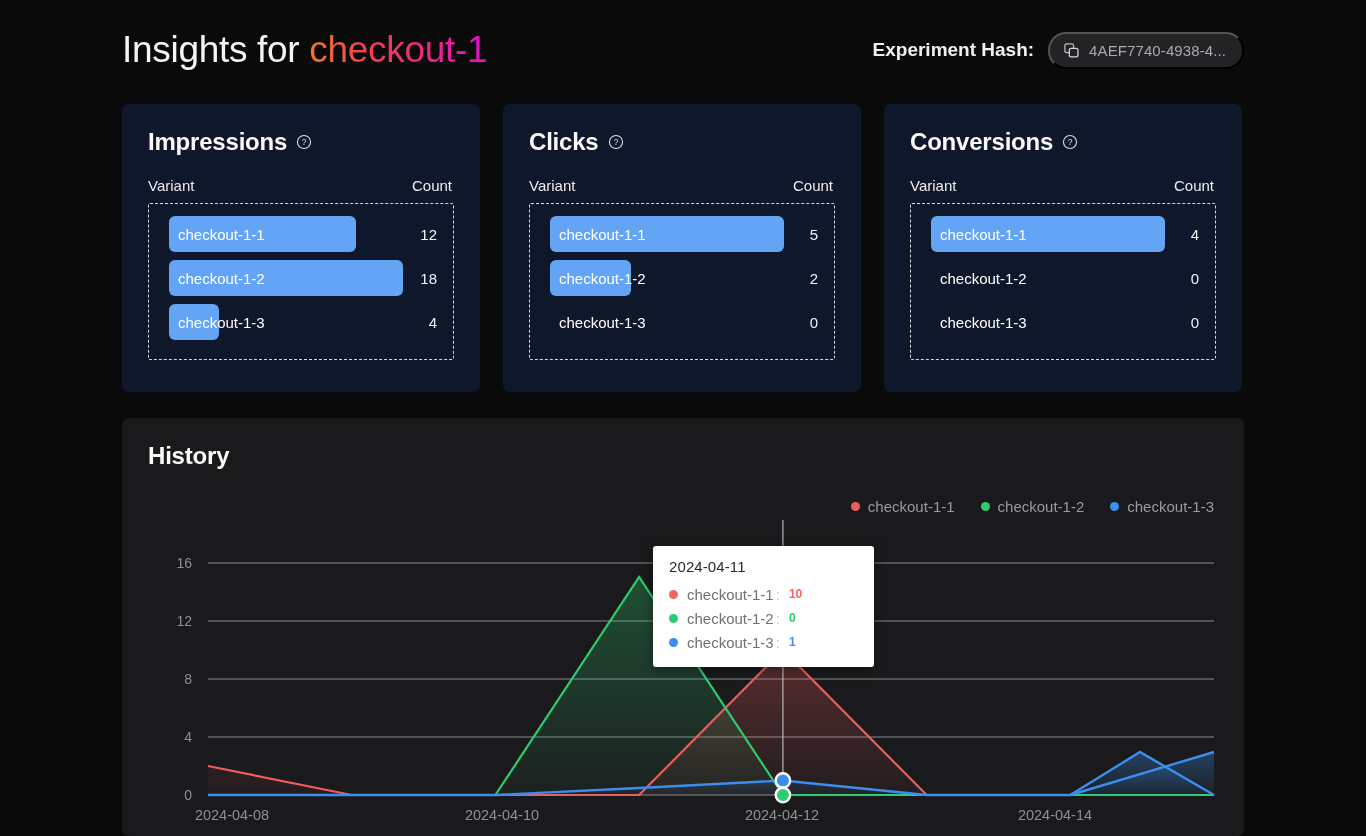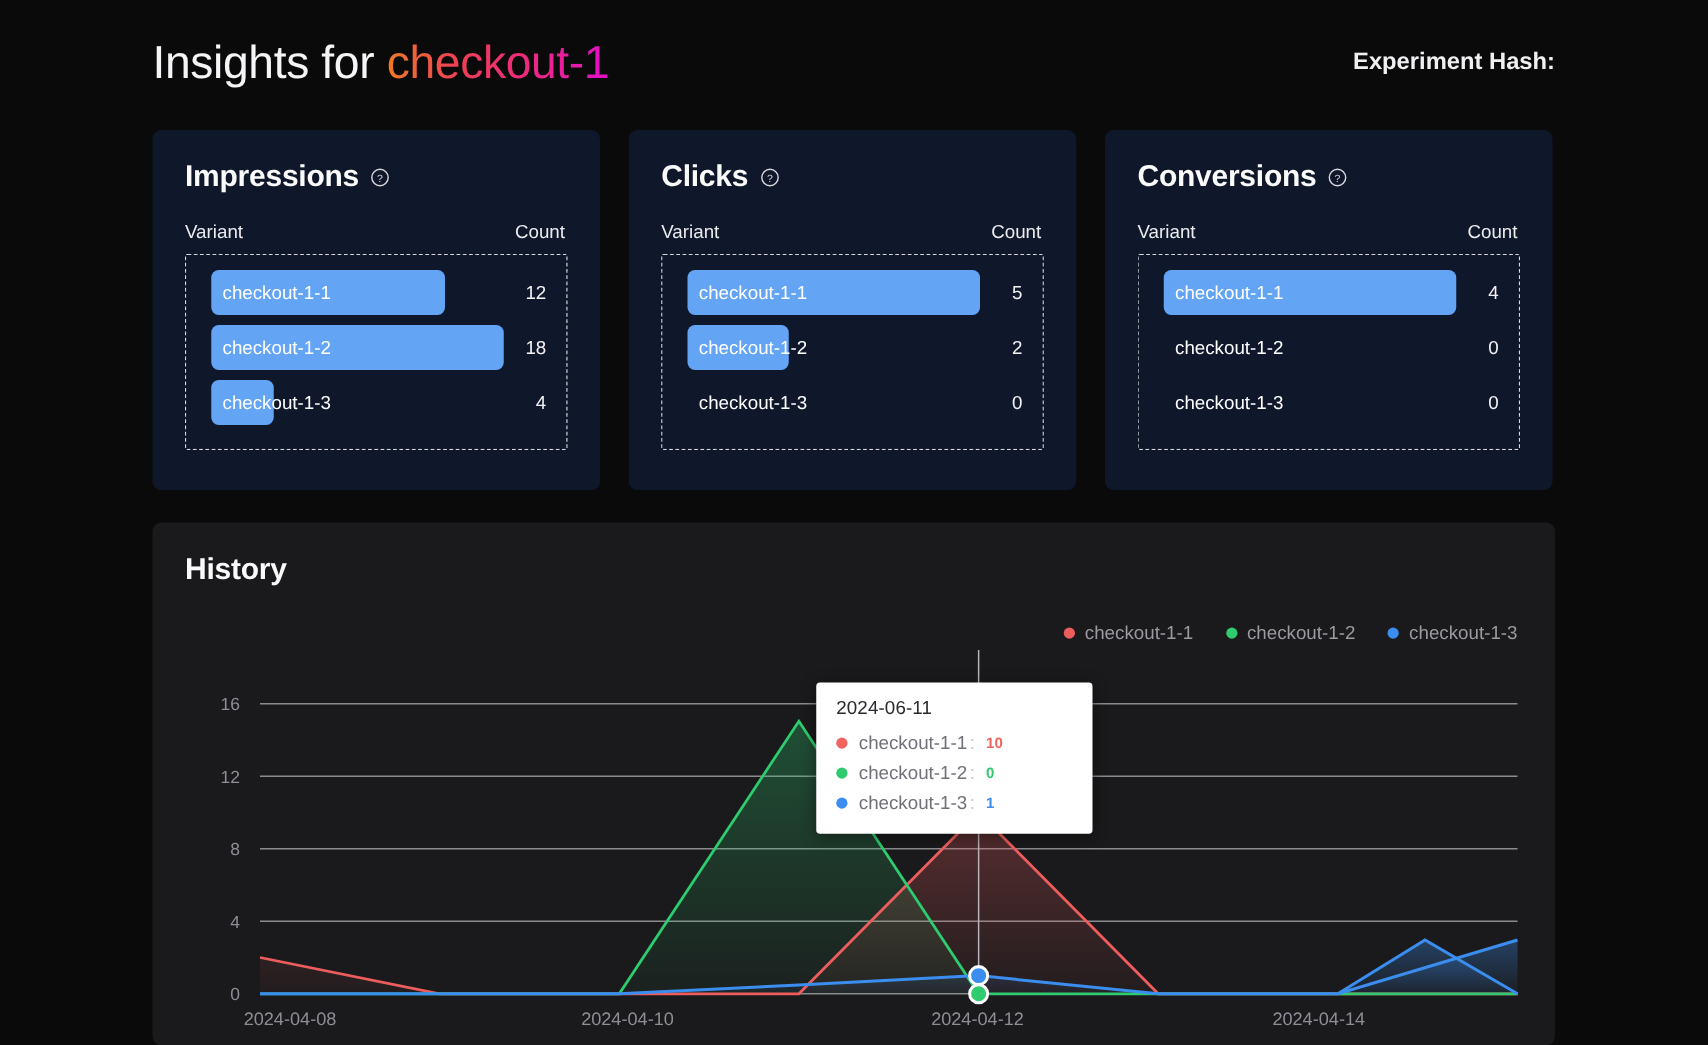--- a/index.html
+++ b/index.html
@@ -122,20 +122,27 @@
 </head>
 <body>
 
 <div class="page">
 
   <div class="header">
     <h1 class="page-title"><span>Insights for </span><span class="exp-name">checkout-1</span></h1>
 
     <div class="hash-wrap">
       <span class="hash-label">Experiment Hash:</span>
+      <button class="hash-pill">
+        <svg class="copy-icon" viewBox="0 0 20 20" fill="none">
+          <rect x="2.2" y="2.2" width="10.2" height="10.2" rx="2.2" stroke="#b9b9c0" stroke-width="1.5"></rect>
+          <rect x="7.4" y="7.4" width="10.2" height="10.2" rx="2.2" stroke="#d5d5da" stroke-width="1.5" fill="#232326"></rect>
+        </svg>
+        <span class="hash-text">4AEF7740-4938-4...</span>
+      </button>
     </div>
   </div>
 
   <div class="cards-row">
 
     <div class="card">
       <div class="card-title-row">
         <span class="card-title">Impressions</span>
         <svg class="help-icon" viewBox="0 0 20 20">
           <circle cx="10" cy="10" r="8.2" fill="none" stroke="#e9e9ec" stroke-width="1.4"></circle>
@@ -318,21 +325,21 @@
 
         <g font-family="Liberation Sans, sans-serif" font-size="14.5" fill="#8e8e96" text-anchor="middle">
           <text x="110" y="342">2024-04-08</text>
           <text x="380" y="342">2024-04-10</text>
           <text x="660" y="342">2024-04-12</text>
           <text x="933" y="342">2024-04-14</text>
         </g>
       </svg>
 
       <div class="tooltip">
-        <div class="tt-date">2024-06-11</div>
+        <div class="tt-date">2024-04-11</div>
         <div class="tt-row">
           <span class="tt-dot" style="background:#f2645f"></span>
           <span class="tt-name">checkout-1-1</span>
           <span class="tt-colon">:</span>
           <span class="tt-val" style="color:#f2645f">10</span>
         </div>
         <div class="tt-row">
           <span class="tt-dot" style="background:#2ecc6f"></span>
           <span class="tt-name">checkout-1-2</span>
           <span class="tt-colon">:</span>

